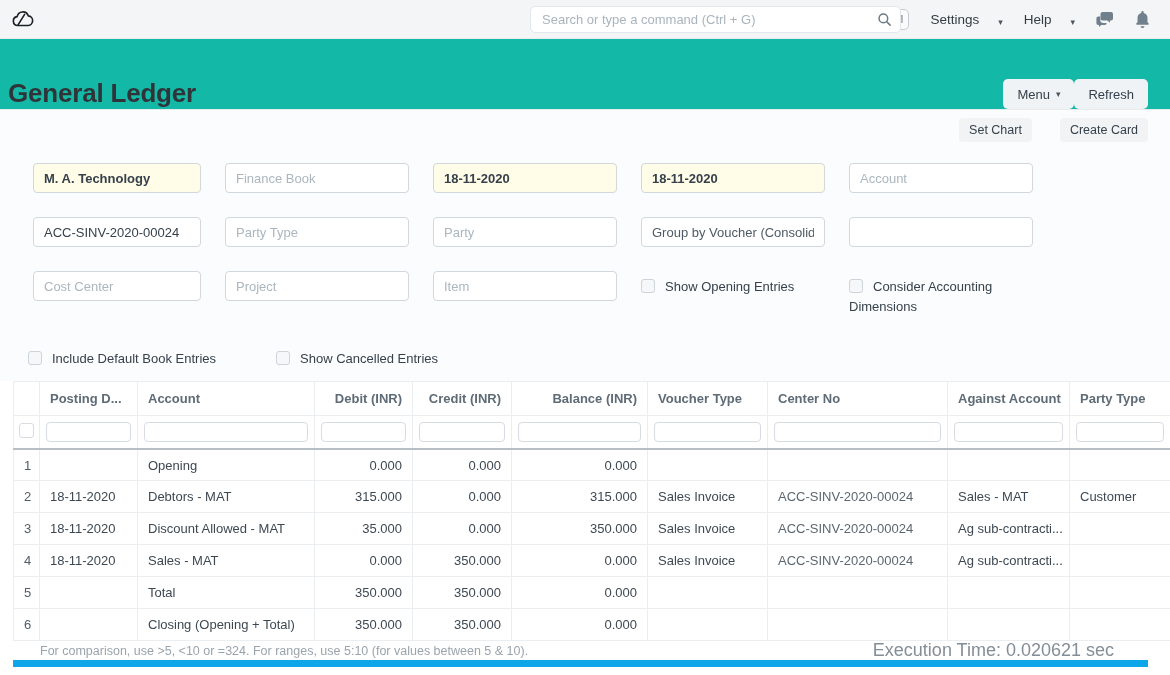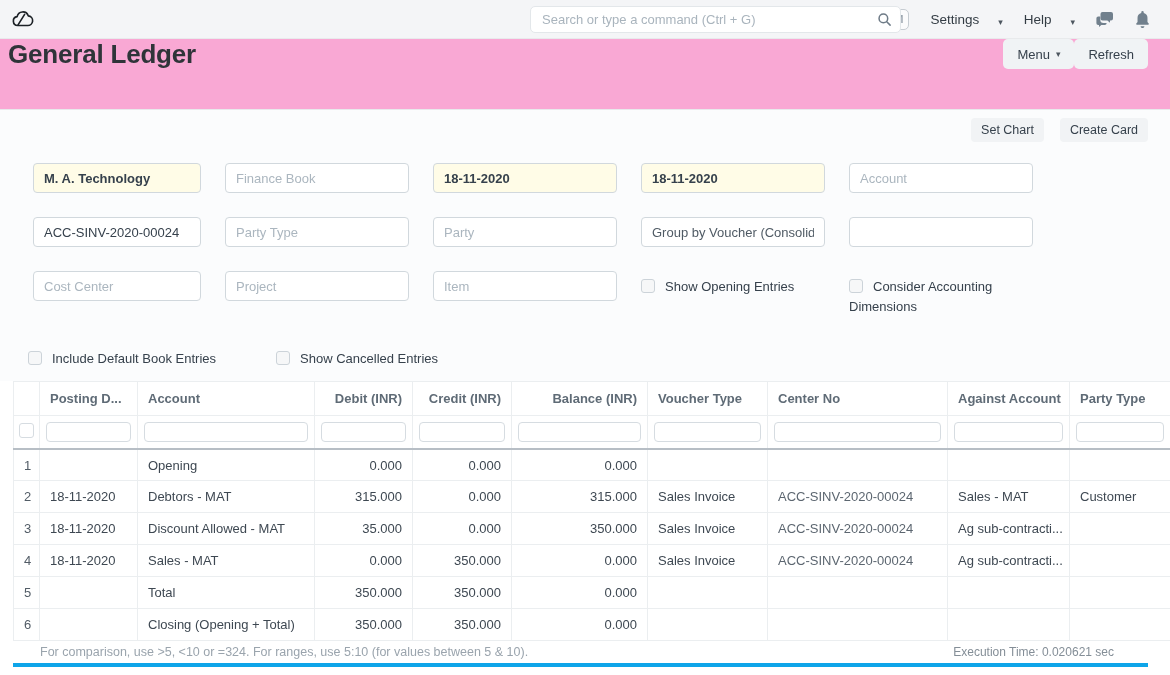--- a/index.html
+++ b/index.html
@@ -12,28 +12,28 @@
   .search-wrap input { width:100%; height:100%; border:1px solid #e3e7ea; border-radius:5px; background:#fff; padding:0 30px 0 11px; font-size:13px; color:#36414c; font-family:inherit; outline:none; }
   .search-wrap input::placeholder { color:#a9b4bd; }
   .search-icon { position:absolute; right:9px; top:6px; }
   .nav-right { margin-left:auto; display:flex; align-items:center; gap:21px; }
   .avatar { width:21px; height:21px; border:1px solid #c6ccd2; border-radius:5px; background:#fbfbfc; color:#9aa4ae; font-size:11px; font-weight:700; display:flex; align-items:center; justify-content:center; cursor:pointer; }
   .nav-item { font-size:13.5px; font-weight:500; color:#333c44; cursor:pointer; display:flex; align-items:flex-end; gap:19px; }
   .caret { font-size:9px; color:#4c565f; line-height:1; }
   .nav-icon { display:flex; cursor:pointer; }
 
   
-  .page-head { height:71px; background:#f9a8d4; border-bottom:1px solid #e8eaec; display:flex; align-items:flex-start; padding:0 22px 0 8px; }
+  .page-head { height:71px; background:#14b8a6; border-bottom:1px solid #e8eaec; display:flex; align-items:flex-end; padding:0 22px 0 8px; }
   .page-title { font-size:26px; font-weight:700; color:#2f3439; letter-spacing:-0.2px; }
   .head-actions { margin-left:auto; display:flex; }
   .btn { background:#f0f3f5; border:none; border-radius:5px; color:#36414c; font-size:13px; height:30px; padding:0 14px; font-family:inherit; cursor:pointer; display:flex; align-items:center; gap:6px; }
 
   
   .filter-section { background:#fbfcfd; padding:8px 0 12px 0; }
-  .chart-actions { display:flex; justify-content:flex-end; gap:16px; padding-right:22px; height:24px; }
+  .chart-actions { display:flex; justify-content:flex-end; gap:28px; padding-right:22px; height:24px; }
   .btn-sm { background:#f1f3f5; border:none; border-radius:4px; color:#36414c; font-size:12.5px; height:24px; padding:0 10px; font-family:inherit; cursor:pointer; }
   .filters { display:grid; grid-template-columns:168px 184px 184px 184px 184px; column-gap:13px; row-gap:10px; padding-left:33px; margin-top:21px;gap:24px; }
   .form-input { width:100%; height:30px; border:1px solid #d1d8dd; border-radius:4px; background:#fff; padding:0 10px; font-size:13px; color:#36414c; font-family:inherit; outline:none; }
   .form-input::placeholder { color:#abb6bf; }
   .form-input.yellow { background:#fffce7; font-weight:700; }
   .cb-group { font-size:13px; color:#36414c; line-height:1.55; padding-top:6px; cursor:pointer; }
   .cb-box { display:inline-block; width:14px; height:14px; background:#f6f7f8; border:1px solid #ccd3d9; border-radius:3px; vertical-align:-2px; margin-right:10px; cursor:pointer; }
   .cb-row { display:flex; gap:60px; padding-left:28px; margin-top:26px; }
 
   
@@ -41,23 +41,23 @@
   table.report th, table.report td { border-right:1px solid #ebeef0; border-bottom:1px solid #ebeef0; padding:0 10px; font-size:13px; overflow:hidden; white-space:nowrap; text-overflow:clip; }
   thead th { height:34px; text-align:left; font-weight:700; color:#5f6b76; cursor:pointer; }
   thead th.num, td.num { text-align:right; }
   tr.filter-row td { height:33px; border-bottom:2px solid #b7bec5; padding:0 6px; }
   .col-filter { width:100%; height:20px; border:1px solid #d6dce1; border-radius:4px; padding:0 6px; font-size:12px; outline:none; font-family:inherit; background:#fff; }
   .col-filter-sm { width:15px; height:15px; border:1px solid #d6dce1; border-radius:3px; background:#fff; display:inline-block; }
   tbody td { height:32px; color:#3e4852; }
   td.idx, tr.filter-row td.idx { text-align:center; color:#525c66; padding:0 3px; }
   td.vno { color:#5c6670; cursor:pointer; }
 
-  .table-footer { width:1135px; margin-left:13px; border-bottom:4px solid #0ea5e9; display:flex; justify-content:space-between; align-items:center; height:26px; }
+  .table-footer { width:1135px; margin-left:13px; border-bottom:7px solid #0ea5e9; display:flex; justify-content:space-between; align-items:center; height:26px; }
   .hint { font-size:12.5px; color:#9aa4ad; padding-left:27px; }
-  .exec { font-size:12px; color:#848e97; padding-right:34px; }
+  .exec { font-size:18px; color:#848e97; padding-right:34px; }
 </style>
 </head>
 <body>
 
 <header class="navbar">
   <div class="logo">
     <svg width="23" height="23" viewBox="0 0 24 24" fill="none" stroke="#1c2126" stroke-width="1.7" stroke-linecap="round" stroke-linejoin="round">
       <path d="M7 18.2 a4.6 4.6 0 0 1 -0.6 -9.15 A6 6 0 0 1 18 8.2 a4.3 4.3 0 0 1 -0.9 10 Z"></path>
       <path d="M7.2 17.8 L14.2 6.6"></path>
     </svg>

